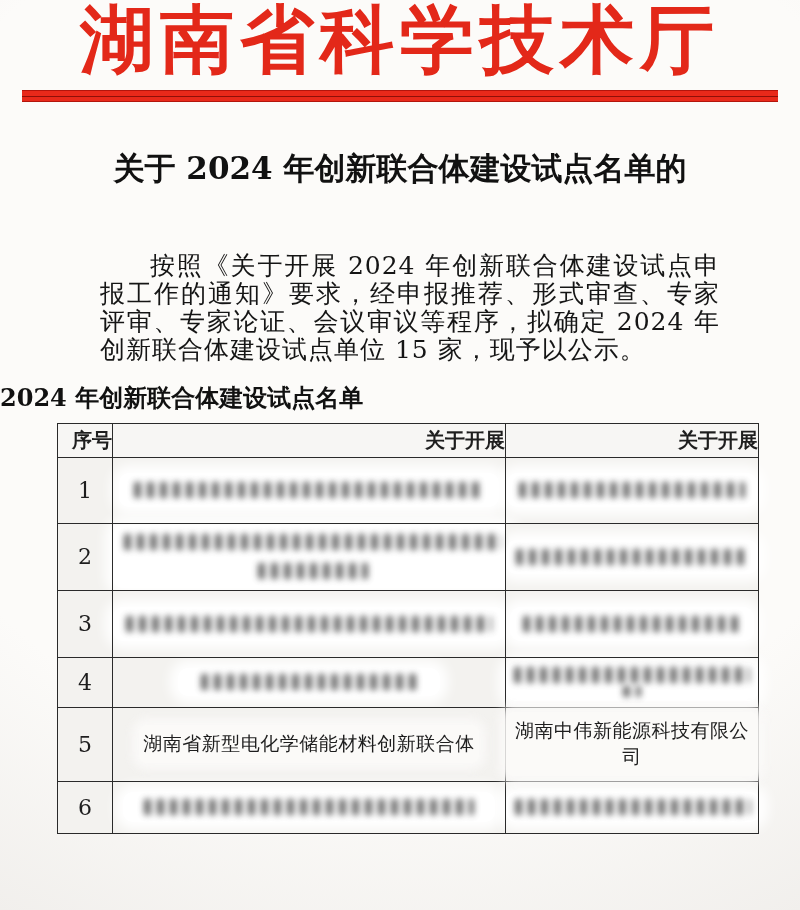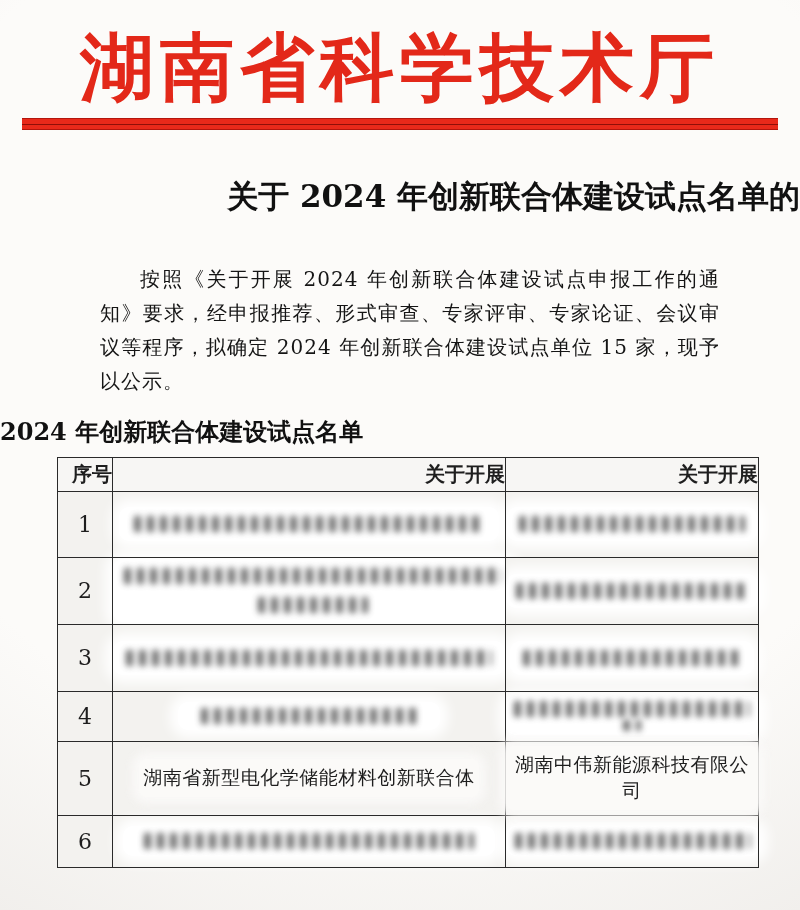--- a/index.html
+++ b/index.html
@@ -6,21 +6,20 @@
   .page{
     position:relative;
     width:800px;height:910px;
     overflow:hidden;
     background: radial-gradient(120% 90% at 50% 35%, #fcfbf9 55%, #f0eeeb 86%, #e8e6e3 100%);
     font-family:"DejaVu Serif","Liberation Serif",serif;
     color:#1e1e1e;
   }
   
   .agency{
-    margin-top:28px;
     text-align:center;
     font-size:74px;
     font-weight:700;
     letter-spacing:6px;
     line-height:1.08;
     color:#e32819;
     white-space:nowrap;
   }
   .red-rule{
     height:12px;
@@ -28,32 +27,32 @@
     background:linear-gradient(to bottom,
       #b3150c 0 1px,
       #e8291a 1px 6px,
       #8f0f08 6px 7px,
       #e8291a 7px 11px,
       #b3150c 11px 12px);
   }
   
   .notice-title{
     margin-top:46px;
-    text-align:right;
+    text-align:center;
     font-weight:700;
     font-size:31px;
     line-height:40px;
     color:#111;
   }
   
   .notice-body{
     width:620px;
-    margin:46px auto 0 100px;
-    font-size:20px;
-    line-height:34px;
+    margin:64px auto 0 100px;
+    font-size:25px;
+    line-height:28px;
     text-align:justify;
     text-indent:2em;
     letter-spacing:1px;
     color:#151515;
   }
   
   .table-title{
     margin-top:18px;
     font-weight:700;
     font-size:24px;

